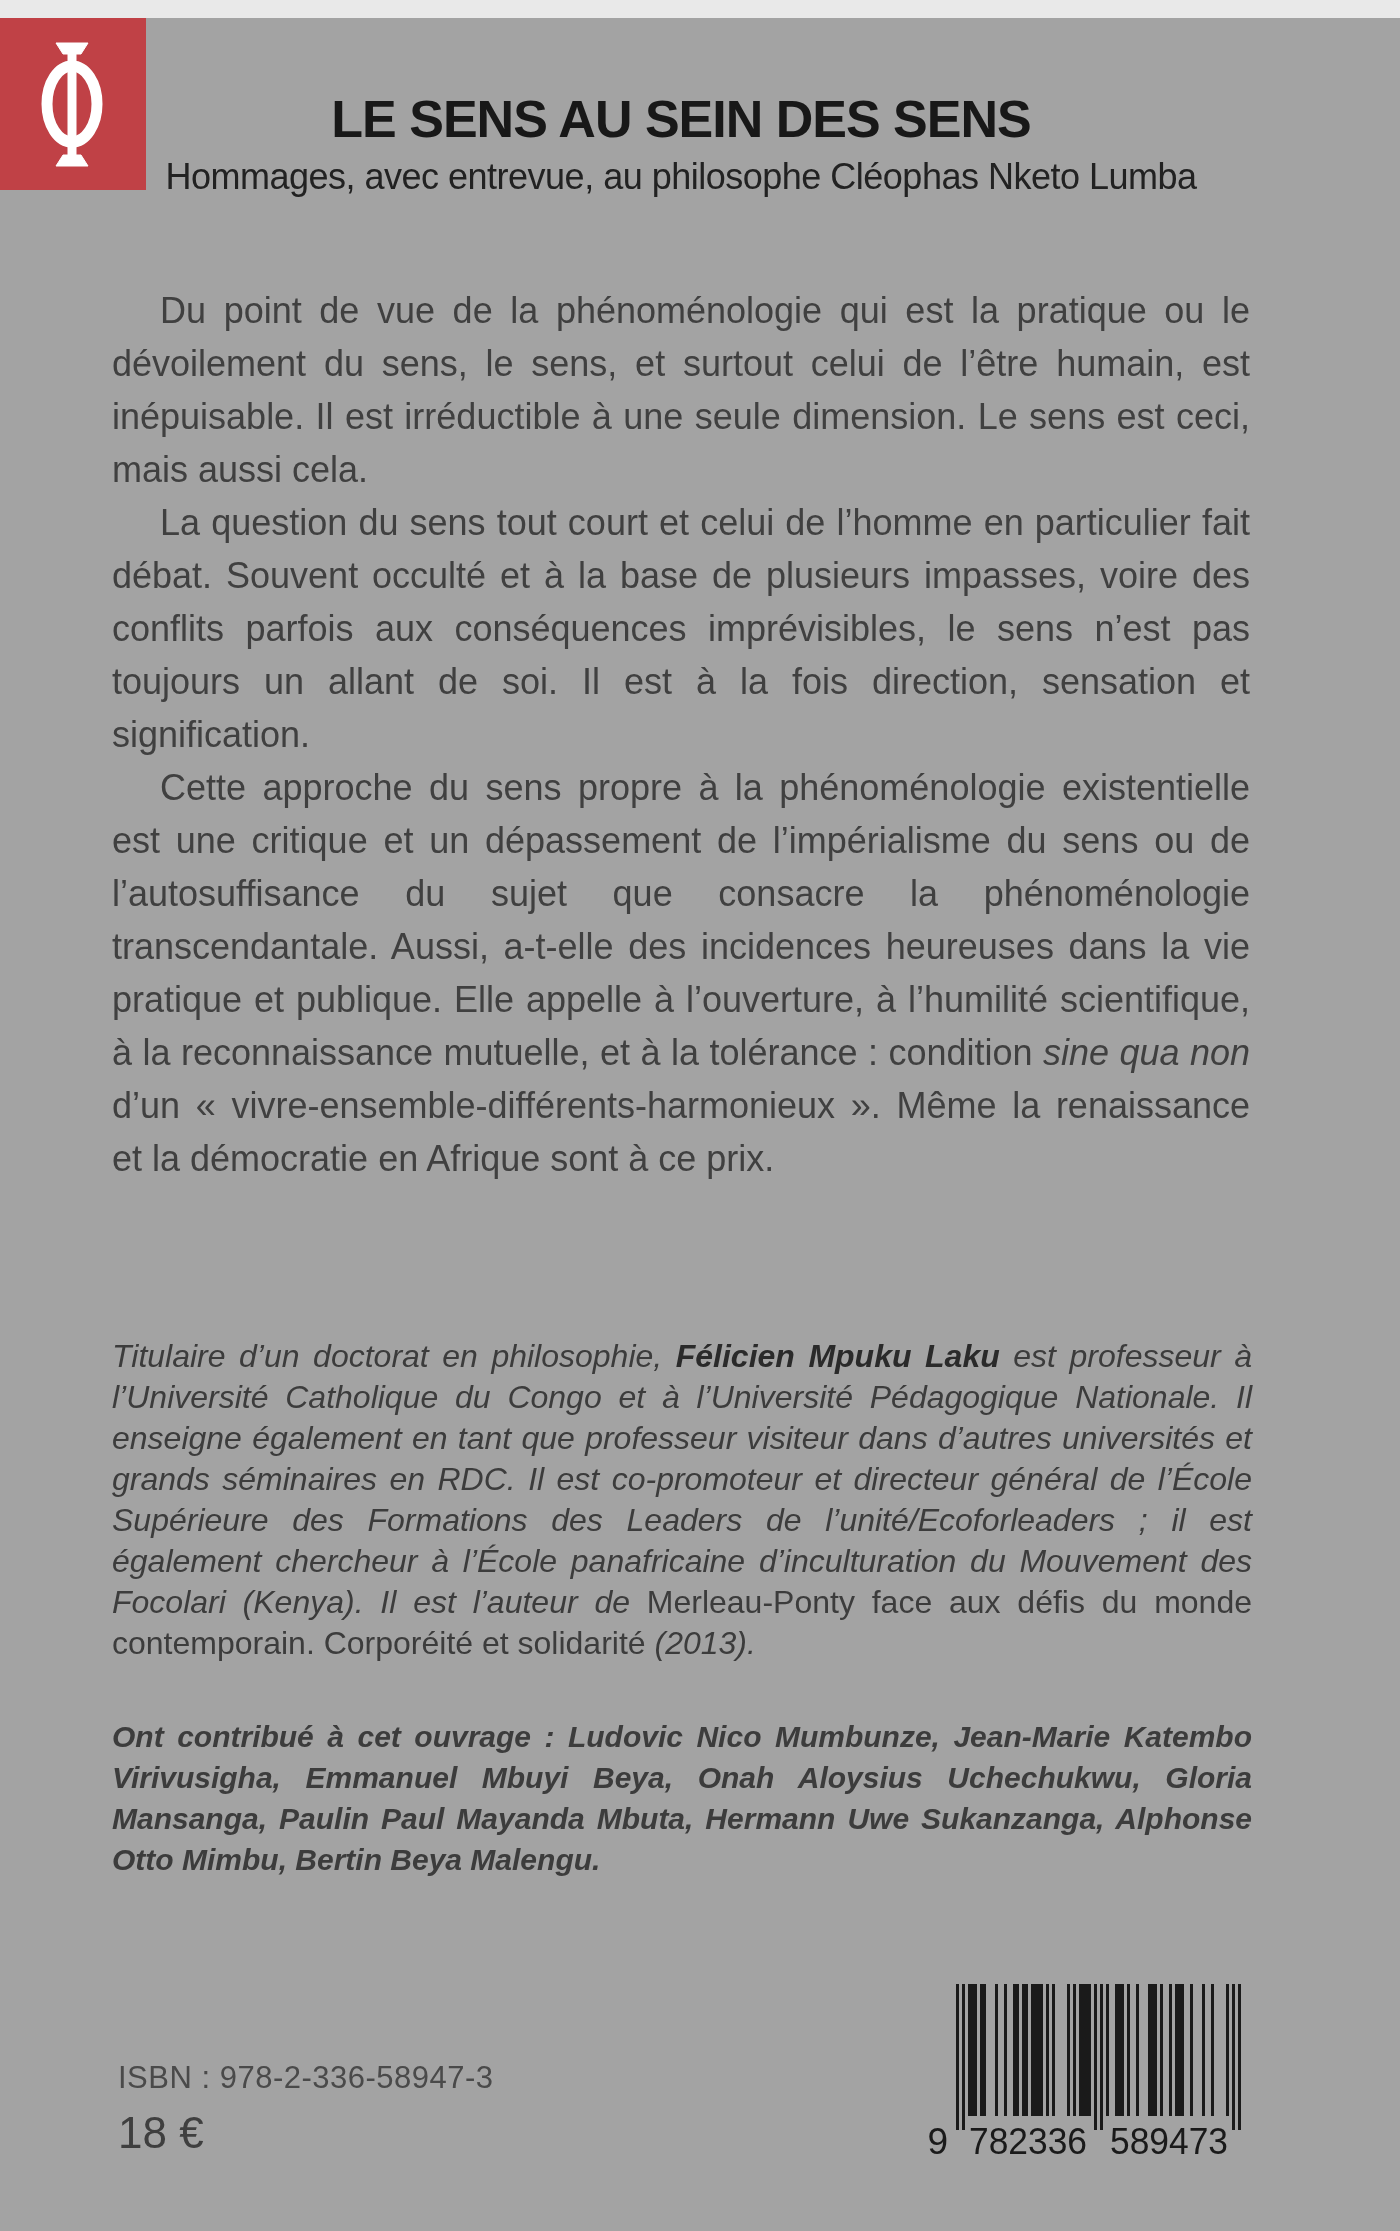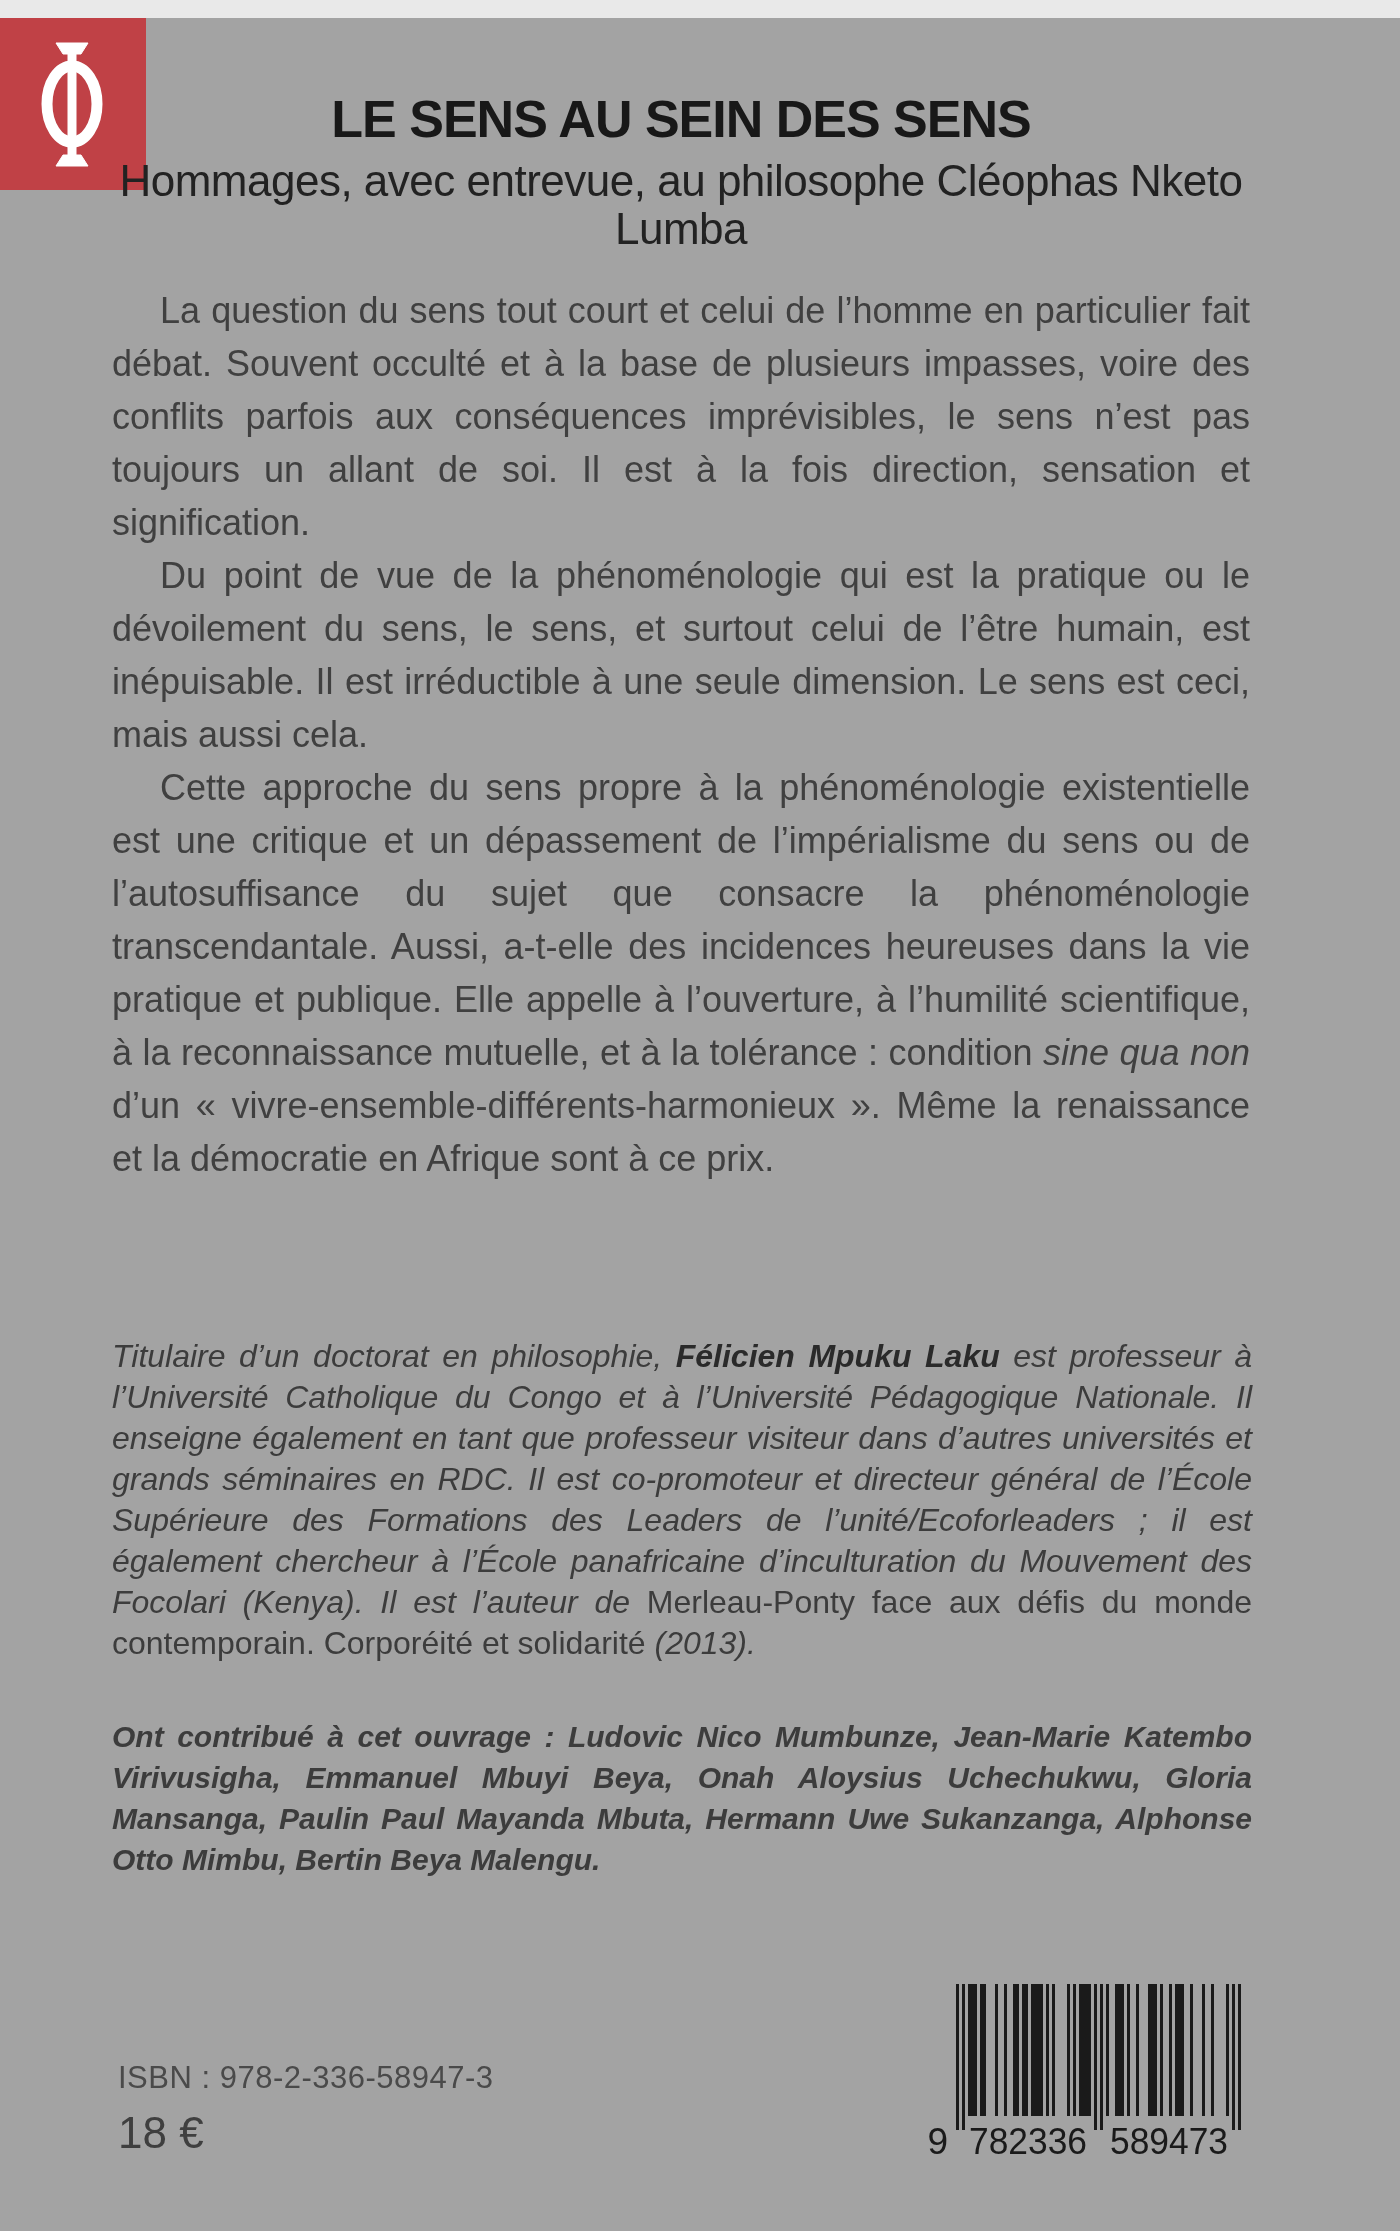--- a/index.html
+++ b/index.html
@@ -22,21 +22,21 @@
     position:absolute;left:112px;top:74px;width:1138px;
     text-align:center;
   }
   .title{
     font-size:52px;font-weight:700;color:#181818;
     letter-spacing:-1px;line-height:1.05;
     font-stretch:condensed;
     margin:0;
   }
   .subtitle{
-    font-size:44px;font-weight:400;color:#222222;
+    font-size:36px;font-weight:400;color:#222222;
     letter-spacing:-0.5px;line-height:1.1;
     font-stretch:condensed;
     margin:10px 0 0 0;
   }
   
   .synopsis{
     position:absolute;left:112px;top:266px;width:1138px;
     font-size:36px;font-weight:300;color:#404040;
     line-height:53px;text-align:justify;
   }
@@ -87,22 +87,22 @@
       </g>
     </svg>
   </div>
 
   <div class="header">
     <h1 class="title">LE SENS AU SEIN DES SENS</h1>
     <h2 class="subtitle">Hommages, avec entrevue, au philosophe Cléophas Nketo Lumba</h2>
   </div>
 
   <div class="synopsis" id="synopsis">
+      <p><span class="seg-n">Du point de vue de la phénoménologie qui est la pratique ou le dévoilement du sens, le sens, et surtout celui de l’être humain, est inépuisable. Il est irréductible à une seule dimension. Le sens est ceci, mais aussi cela.</span></p>
       <p><span class="seg-n">La question du sens tout court et celui de l’homme en particulier fait débat. Souvent occulté et à la base de plusieurs impasses, voire des conflits parfois aux conséquences imprévisibles, le sens n’est pas toujours un allant de soi. Il est à la fois direction, sensation et signification.</span></p>
-      <p><span class="seg-n">Du point de vue de la phénoménologie qui est la pratique ou le dévoilement du sens, le sens, et surtout celui de l’être humain, est inépuisable. Il est irréductible à une seule dimension. Le sens est ceci, mais aussi cela.</span></p>
       <p><span class="seg-n">Cette approche du sens propre à la phénoménologie existentielle est une critique et un dépassement de l’impérialisme du sens ou de l’autosuffisance du sujet que consacre la phénoménologie transcendantale. Aussi, a-t-elle des incidences heureuses dans la vie pratique et publique. Elle appelle à l’ouverture, à l’humilité scientifique, à la reconnaissance mutuelle, et à la tolérance : condition </span><span class="seg-i">sine qua non</span><span class="seg-n"> d’un « vivre-ensemble-différents-harmonieux ». Même la renaissance et la démocratie en Afrique sont à ce prix.</span></p>
     </div>
 
   <div class="bio" id="bio">
       <p><span class="seg-i">Titulaire d’un doctorat en philosophie, </span><span class="seg-bi">Félicien Mpuku Laku</span><span class="seg-i"> est professeur à l’Université Catholique du Congo et à l’Université Pédagogique Nationale. Il enseigne également en tant que professeur visiteur dans d’autres universités et grands séminaires en RDC. Il est co-promoteur et directeur général de l’École Supérieure des Formations des Leaders de l’unité/Ecoforleaders ; il est également chercheur à l’École panafricaine d’inculturation du Mouvement des Focolari (Kenya). Il est l’auteur de </span><span class="seg-n">Merleau-Ponty face aux défis du monde contemporain. Corporéité et solidarité </span><span class="seg-i">(2013).</span></p>
     </div>
 
   <div class="contributors" id="contributors">
       <p><span class="seg-i">Ont contribué à cet ouvrage : Ludovic Nico Mumbunze, Jean-Marie Katembo Virivusigha, Emmanuel Mbuyi Beya, Onah Aloysius Uchechukwu, Gloria Mansanga, Paulin Paul Mayanda Mbuta, Hermann Uwe Sukanzanga, Alphonse Otto Mimbu, Bertin Beya Malengu.</span></p>
     </div>

